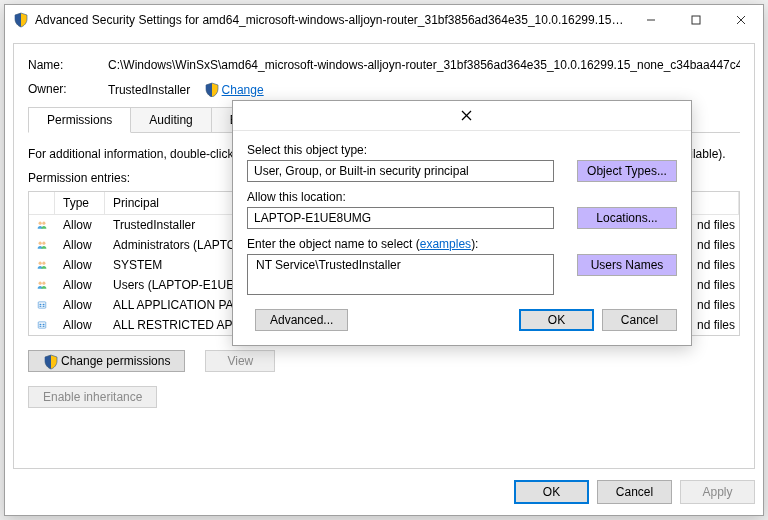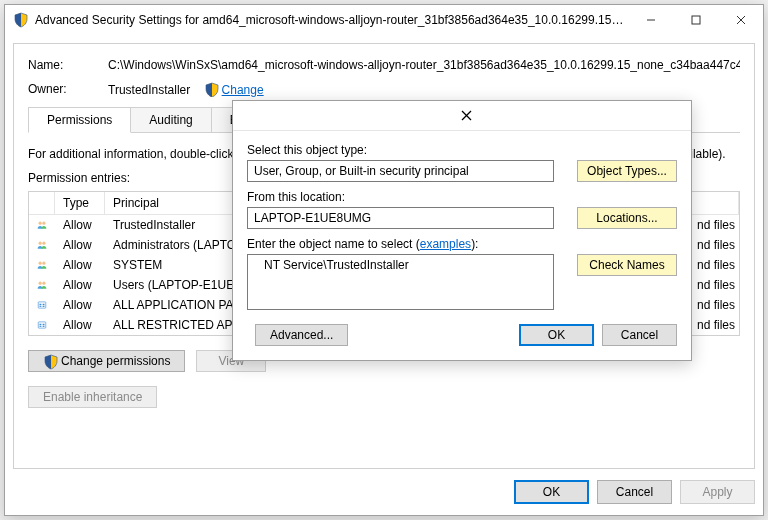--- a/index.html
+++ b/index.html
@@ -32,33 +32,33 @@
   .grid-body { }
   .grid-row { display: flex; align-items: center; height: 20px; }
   .grid-row .cell { padding: 1px 8px; white-space: nowrap; overflow: hidden; }
   .grid-row .cell-icon { width: 26px; display:flex; align-items:center; justify-content:center; }
   .grid-row .cell-type { width: 50px; }
   .grid-row .cell-principal { flex: 1; }
   .grid-row .cell-end { width: 50px; text-align:right; padding-right:10px; }
   .btn { background: #e1e1e1; border: 1px solid #adadad; padding: 3px 14px; cursor: pointer; min-width: 70px; text-align: center; display: inline-block; }
   .btn:disabled, .btn.disabled { color: #8a8a8a; background: #efefef; border-color: #cfcfcf; }
   .btn.default { border-color: #0078d7; box-shadow: inset 0 0 0 1px #0078d7; }
-  .btn-row { display: flex; gap: 11px; margin-top: 14px; }
+  .btn-row { display: flex; gap: 20px; margin-top: 14px; }
   .main-footer { position: absolute; left: 8px; right: 8px; bottom: 8px; height: 30px; display: flex; justify-content: flex-end; gap: 8px; align-items:center; }
   .main-footer .btn { min-width: 75px; padding: 4px 14px; }
   
   .dialog { left: 232px; top: 100px; width: 460px; }
   .dialog .titlebar { background: #fff; border-bottom: 1px solid #e5e5e5; flex-direction: column; }
   .dialog .close { width: 40px; height: 30px; display:flex; align-items:center; justify-content:center; }
   .dialog-body { padding: 12px 14px 14px 14px; }
   .dlg-label { margin-bottom: 3px; margin-top: 8px; }
   .dlg-row { display: flex; gap: 23px; align-items: stretch; }
   .dlg-input { flex: 1; border: 1px solid #7a7a7a; background: #fff; padding: 3px 6px; height: 22px; }
-  .dlg-textarea { flex: 1; border: 1px solid #7a7a7a; background: #fff; padding: 3px 16px; height: 56px; resize: none; font-family: inherit; }
-  .dlg-btn { background: #fef9c3; border: 1px solid #adadad; padding: 2px 8px; cursor: pointer; width: 100px; text-align: center; height: 22px; }
+  .dlg-textarea { flex: 1; border: 1px solid #7a7a7a; background: #fff; padding: 3px 8px; height: 41px; resize: none; font-family: inherit; }
+  .dlg-btn { background: #c4b5fd; border: 1px solid #adadad; padding: 2px 8px; cursor: pointer; width: 100px; text-align: center; height: 22px; }
   .dlg-footer { display: flex; margin-top: 14px; justify-content: flex-end; }
   .dlg-footer .spacer { flex: 1; }
   .dlg-footer .btn { min-width: 75px; margin-left: 8px; }
   svg { display: block; }
   .users-icon svg, .shield-icon svg, .pkg-icon svg { width: 16px; height: 16px; }
 </style>
 </head>
 <body>
 
 <div class="window main-window">
@@ -241,32 +241,32 @@
         </svg>
     </div>
   </div>
   <div class="dialog-body">
     <div class="dlg-label" style="margin-top:0">Select this object type:</div>
     <div class="dlg-row">
       <input class="dlg-input" readonly="" value="User, Group, or Built-in security principal" style="">
       <button class="dlg-btn">Object Types...</button>
     </div>
 
-    <div class="dlg-label">From this location:</div>
+    <div class="dlg-label">Allow this location:</div>
     <div class="dlg-row">
       <input class="dlg-input" readonly="" value="LAPTOP-E1UE8UMG" style="">
       <button class="dlg-btn">Locations...</button>
     </div>
 
     <div class="dlg-label">
       <span>Enter the object name to select (</span><span class="link">examples</span><span>):</span>
     </div>
     <div class="dlg-row">
       <textarea class="dlg-textarea" style="">NT Service\TrustedInstaller</textarea>
-      <button class="dlg-btn" style="height:22px;align-self:flex-start">Check Names</button>
+      <button class="dlg-btn" style="height:22px;align-self:flex-start">Users Names</button>
     </div>
 
     <div class="dlg-footer">
       <span class="btn">Advanced...</span>
       <span class="spacer"></span>
       <span class="btn default">OK</span>
       <span class="btn">Cancel</span>
     </div>
   </div>
 </div>

